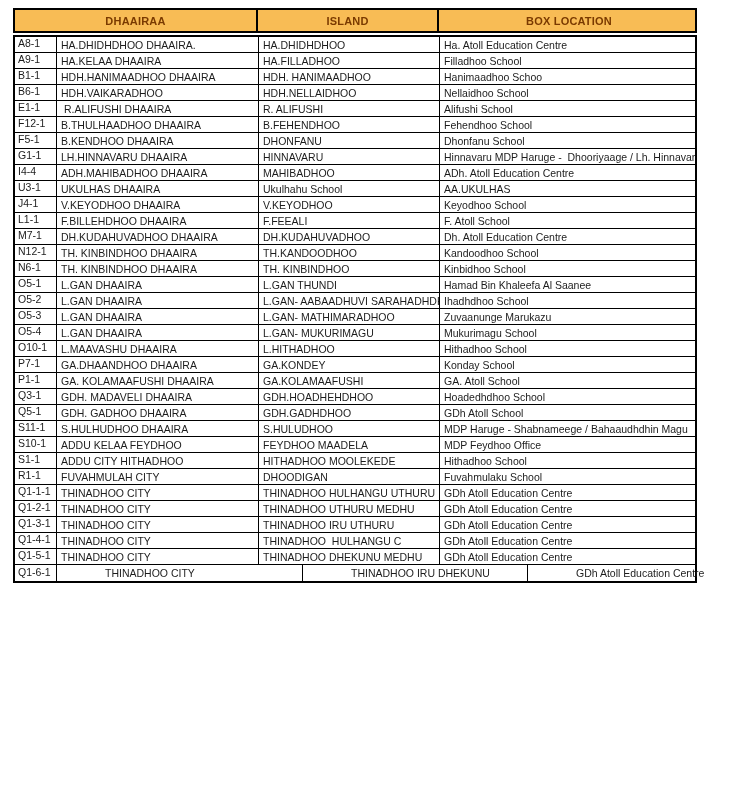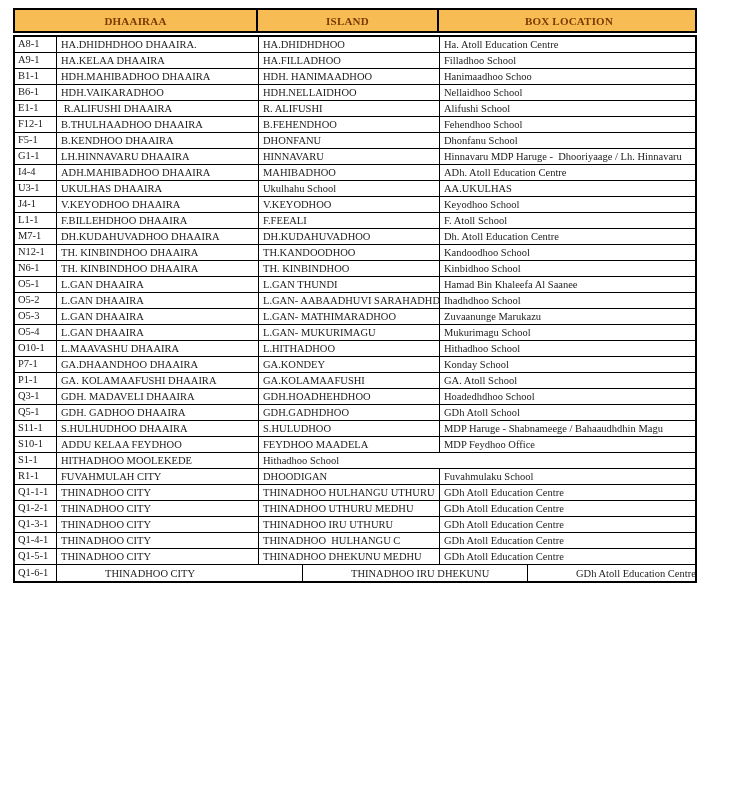--- a/index.html
+++ b/index.html
@@ -11,21 +11,20 @@
   .page {
     width: 732px;
     height: 790px;
     background: #ffffff;
     position: relative;
     box-sizing: border-box;
     padding: 8px 0 0 13px;
   }
   .tbl {
     width: 684px;
-    font-family: Liberation Serif, serif;
   }
   
   .thead {
     display: grid;
     grid-template-columns: 243px 181px 260px;
     height: 25px;
     box-sizing: border-box;
     border: 2px solid #000000;
     background: #F8BC55;
   }
@@ -98,21 +97,21 @@
 
   <div class="tr">
     <div class="td td-code">A9-1</div>
     <div class="td">HA.KELAA DHAAIRA</div>
     <div class="td">HA.FILLADHOO</div>
     <div class="td">Filladhoo School</div>
   </div>
 
   <div class="tr">
     <div class="td td-code">B1-1</div>
-    <div class="td">HDH.MAHIBADHOO DHAAIRA</div>
+    <div class="td">HDH.HANIMAADHOO DHAAIRA</div>
     <div class="td">HDH. HANIMAADHOO</div>
     <div class="td">Hanimaadhoo Schoo</div>
   </div>
 
   <div class="tr">
     <div class="td td-code">B6-1</div>
     <div class="td">HDH.VAIKARADHOO</div>
     <div class="td">HDH.NELLAIDHOO</div>
     <div class="td">Nellaidhoo School</div>
   </div>
@@ -266,20 +265,21 @@
 
   <div class="tr">
     <div class="td td-code">S10-1</div>
     <div class="td">ADDU KELAA FEYDHOO</div>
     <div class="td">FEYDHOO MAADELA</div>
     <div class="td">MDP Feydhoo Office</div>
   </div>
 
   <div class="tr">
     <div class="td td-code">S1-1</div>
+    <div class="td">ADDU CITY HITHADHOO</div>
     <div class="td">HITHADHOO MOOLEKEDE</div>
     <div class="td">Hithadhoo School</div>
   </div>
 
   <div class="tr">
     <div class="td td-code">R1-1</div>
     <div class="td">FUVAHMULAH CITY</div>
     <div class="td">DHOODIGAN</div>
     <div class="td">Fuvahmulaku School</div>
   </div>

